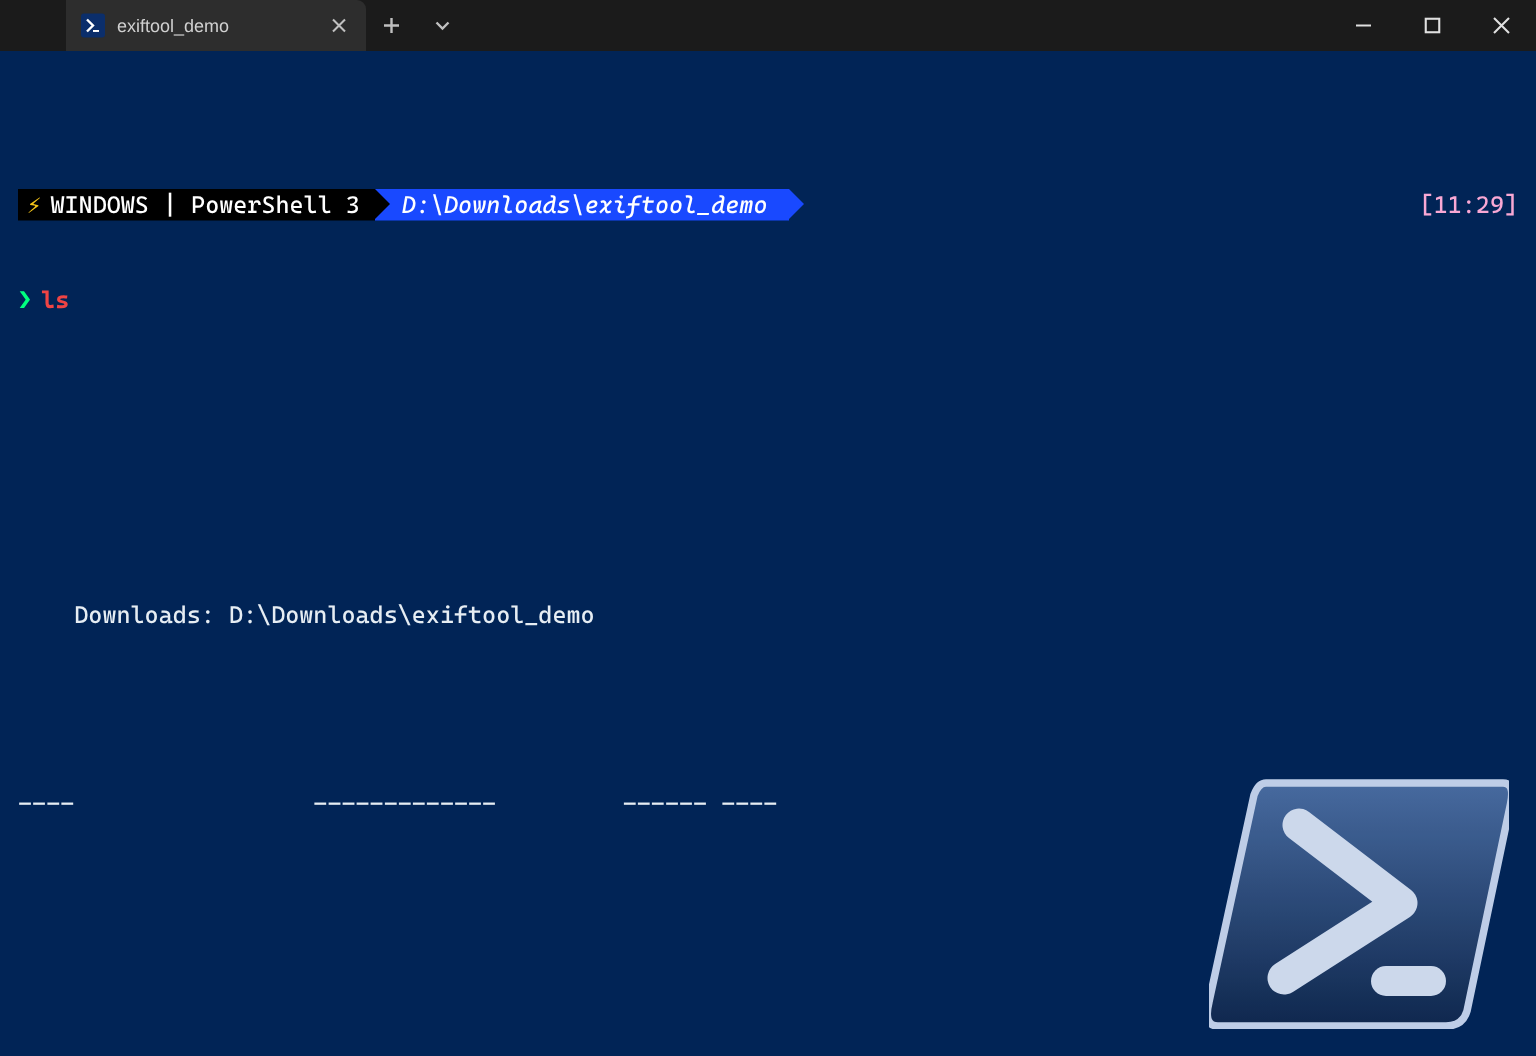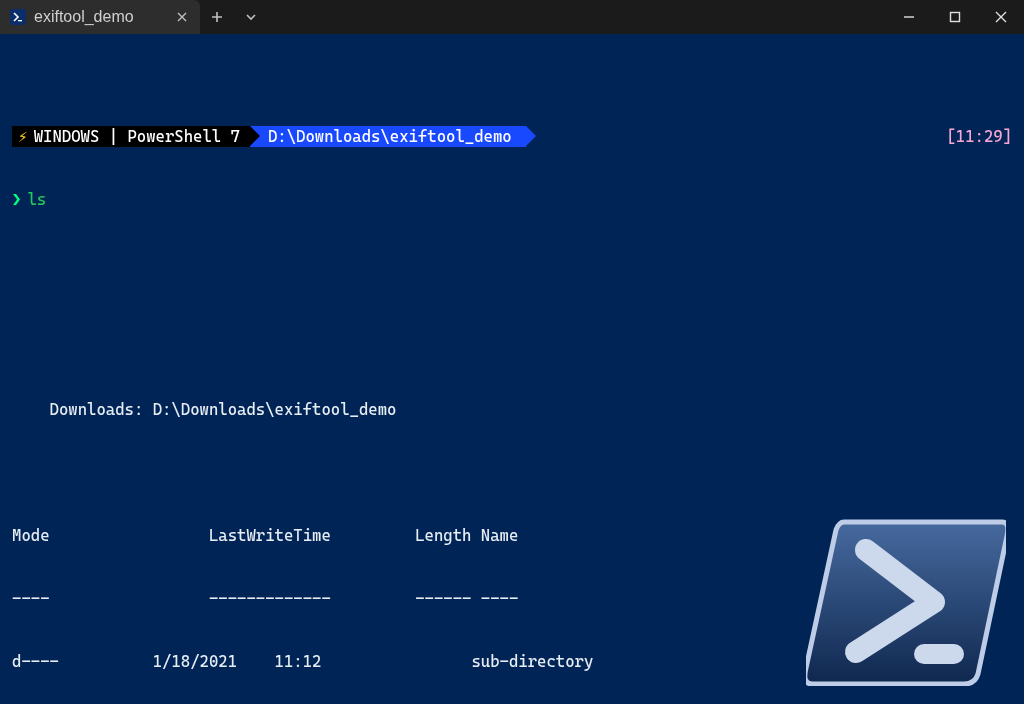--- a/index.html
+++ b/index.html
@@ -14,21 +14,22 @@
   }
   
   .titlebar {
     height: 34px;
     background: #1b1b1b;
     display: flex;
     align-items: stretch;
     user-select: none;
     color: #d0d0d0;
     font-family: "Segoe UI", sans-serif;
-    font-size: 16px;
+    font-size: 12px;
+    padding-left: 44px;
   }
   .tab {
     display: flex;
     align-items: center;
     background: #2d2d2d;
     padding: 0 10px 0 10px;
     gap: 8px;
     min-width: 180px;
     border-top-right-radius: 6px;
     position: relative;
@@ -87,37 +88,38 @@
     border-left:10px solid #000;
     z-index:2;
   }
   .prompt-seg2 {
     background:#1949ff; color:#fff;
     padding:0 14px 0 18px;
     height:21px; line-height:21px;
     display:inline-flex; 
     position:relative;
     margin-left:0px;
+    font-style:italic;
   }
   .prompt-seg2::after{
     content:"";
     position:absolute; right:-10px; top:0;
     border-top:10.5px solid transparent;
     border-bottom:10.5px solid transparent;
     border-left:10px solid #1949ff;
   }
   .prompt-time {
     margin-left:auto;
     color:#f9a8d4;
   }
   .cmdline {
     display:flex; height:21px; align-items:center;
   }
   .cmdline .arrow { color:#00ff7f; margin-right:6px; }
-  .cmd-yellow { color:#22c55e; }
+  .cmd-yellow { color:#ef4444;font-weight:bold; }
   .blank { height:21px; }
   .underline-row{
     color:#e6edf3;
   }
 
   
   .watermark {
     position:absolute;
     right:18px; bottom:18px;
     width:200px; height:170px;
@@ -169,36 +171,34 @@
     <svg width="12" height="12" viewBox="0 0 12 12">
         <path d="M1 1 L11 11 M11 1 L1 11" stroke-width="1.4"></path>
       </svg>
   </div>
 </div>
 
 <div class="terminal">
 
   
   <div class="row">
-    <span class="prompt-seg1"><span class="bolt">⚡</span><span>WINDOWS | PowerShell 7</span></span>
+    <span class="prompt-seg1"><span class="bolt">⚡</span><span>WINDOWS | PowerShell 3</span></span>
     <span class="prompt-seg2"><span>D:\Downloads\exiftool_demo</span></span>
     <span class="prompt-time">[11:29]</span>
   </div>
   <div class="cmdline">
     <span class="arrow">❯</span>
     <span class="cmd-yellow">ls</span>
   </div>
 
   <div class="blank"></div>
   <div class="blank"></div>
   <div>    Downloads: D:\Downloads\exiftool_demo</div>
   <div class="blank"></div>
-  <div>Mode                 LastWriteTime         Length Name</div>
   <div class="underline-row">----                 -------------         ------ ----</div>
-  <div>d----          1/18/2021    11:12                sub-directory</div>
   
   
   
   
 
   
   
   
   
   

